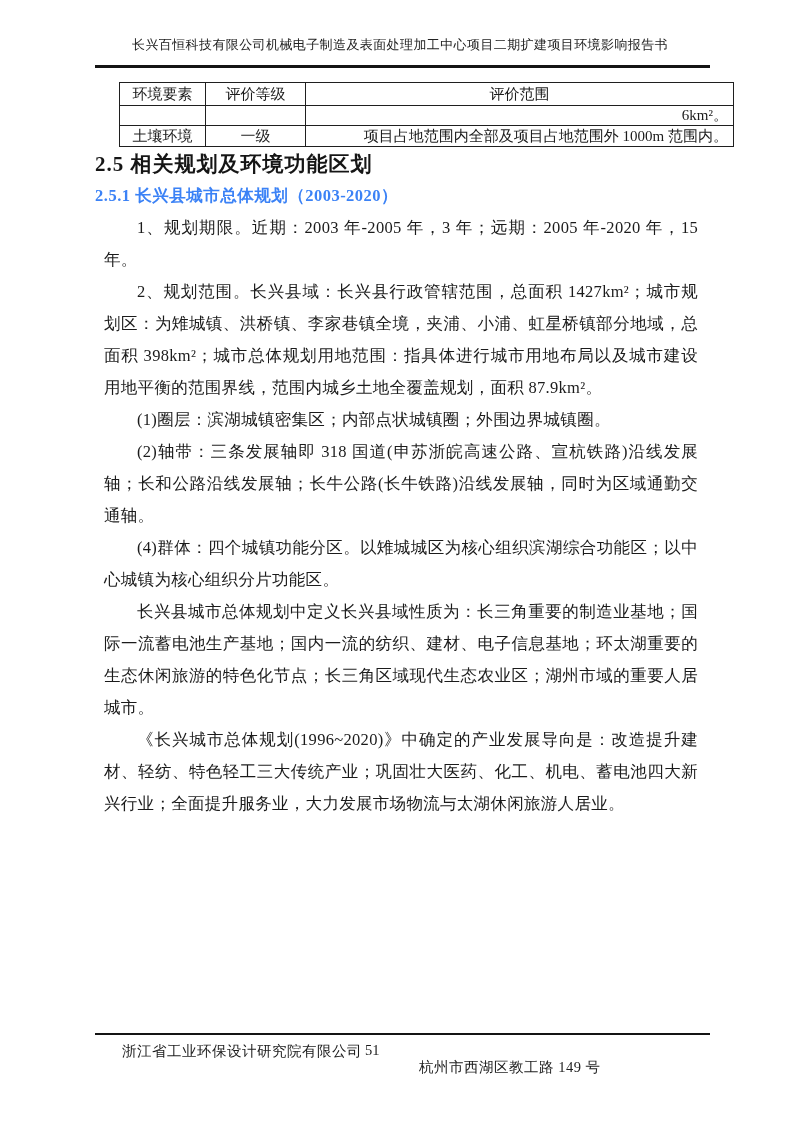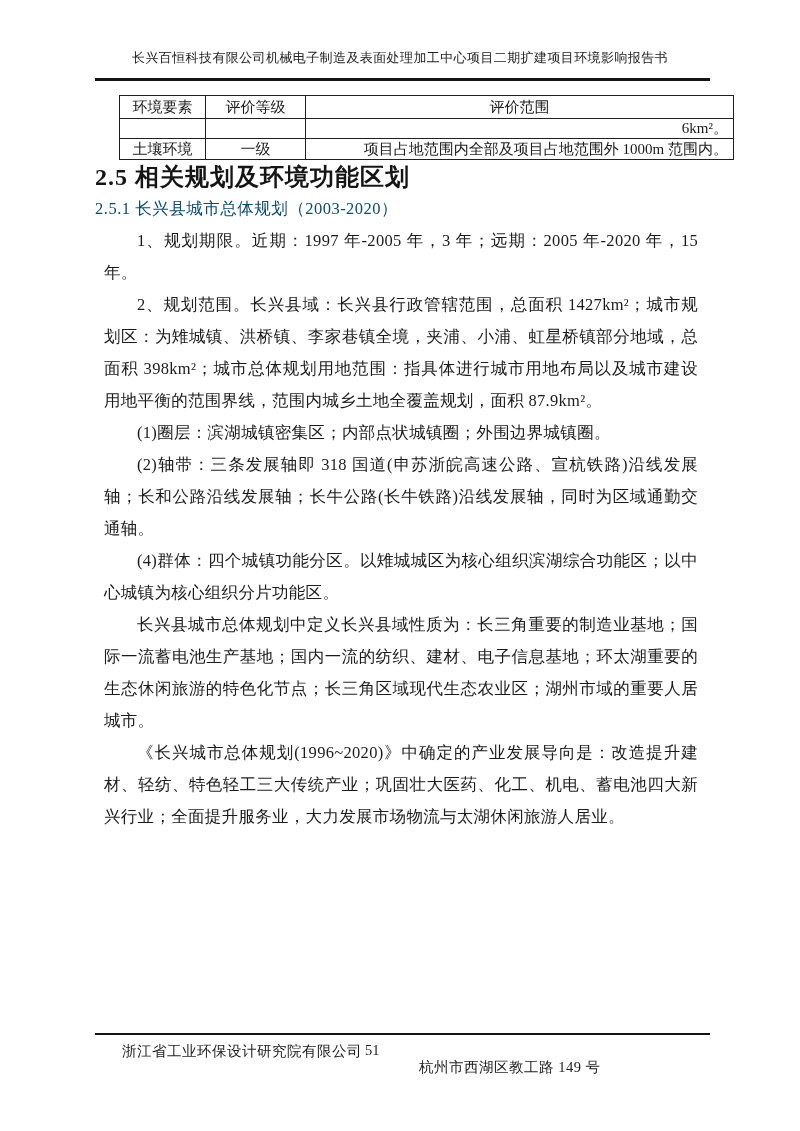--- a/index.html
+++ b/index.html
@@ -6,21 +6,21 @@
   body {
     width: 800px;
     height: 1131px;
     background: #ffffff;
     color: #1b1b1b;
     font-family: "Liberation Serif", "DejaVu Serif", serif;
     position: relative;
     overflow: hidden;
   }
   .page-header-title {
-    padding-top: 49px;
+    padding-top: 36px;
     text-align: center;
     font-size: 13px;
     letter-spacing: 0.4px;
     line-height: 17px;
     color: #222;
   }
   .header-rule {
     margin: 12px 90px 0 95px;
     border: none;
     border-top: 3px solid #141414;
@@ -48,33 +48,33 @@
   .col-element { width: 86px; }
   .col-grade   { width: 100px; }
   .col-scope   { width: auto; }
   tr.row-head  th { height: 22px; text-align: center; }
   tr.row-cont  td { height: 15px; }
   tr.row-soil  td { height: 20px; }
   td.c-center, th.c-center { text-align: center; }
   td.c-left { text-align: right; }
   h1.sec-h1 {
     margin: 6px 0 0 0;
-    font-size: 24px;
+    font-size: 21px;
     line-height: 23px;
     font-weight: bold;
     letter-spacing: 1px;
     color: #151515;
   }
   h2.sec-h2 {
     margin: 11px 0 0 0;
     font-size: 16.5px;
     line-height: 18px;
-    font-weight: normal;
+    font-weight: bold;
     letter-spacing: 0.5px;
-    color: #0c4a6e;
+    color: #3b82f6;
   }
   .body-text { margin-top: 7px; }
   .body-text p {
     margin: 0 12px 0 9px;
     font-size: 16.5px;
     line-height: 32px;
     text-align: justify;
     text-justify: inter-character;
     text-indent: 33px;
     letter-spacing: 0.3px;
@@ -134,21 +134,21 @@
         <td class="c-center">一级</td>
         <td class="c-left">项目占地范围内全部及项目占地范围外 1000m 范围内。</td>
       </tr>
     </tbody>
   </table>
 
   <h1 class="sec-h1">2.5 相关规划及环境功能区划</h1>
   <h2 class="sec-h2">2.5.1 长兴县城市总体规划（2003-2020）</h2>
 
   <div class="body-text">
-    <p>1、规划期限。近期：1997 年-2005 年，3 年；远期：2005 年-2020 年，15 年。</p>
+    <p>1、规划期限。近期：2003 年-2005 年，3 年；远期：2005 年-2020 年，15 年。</p>
     <p>2、规划范围。长兴县域：长兴县行政管辖范围，总面积 1427km²；城市规划区：为雉城镇、洪桥镇、李家巷镇全境，夹浦、小浦、虹星桥镇部分地域，总面积 398km²；城市总体规划用地范围：指具体进行城市用地布局以及城市建设用地平衡的范围界线，范围内城乡土地全覆盖规划，面积 87.9km²。</p>
     <p>(1)圈层：滨湖城镇密集区；内部点状城镇圈；外围边界城镇圈。</p>
     <p>(2)轴带：三条发展轴即 318 国道(申苏浙皖高速公路、宣杭铁路)沿线发展轴；长和公路沿线发展轴；长牛公路(长牛铁路)沿线发展轴，同时为区域通勤交通轴。</p>
     <p>(4)群体：四个城镇功能分区。以雉城城区为核心组织滨湖综合功能区；以中心城镇为核心组织分片功能区。</p>
     <p>长兴县城市总体规划中定义长兴县域性质为：长三角重要的制造业基地；国际一流蓄电池生产基地；国内一流的纺织、建材、电子信息基地；环太湖重要的生态休闲旅游的特色化节点；长三角区域现代生态农业区；湖州市域的重要人居城市。</p>
     <p>《长兴城市总体规划(1996~2020)》中确定的产业发展导向是：改造提升建材、轻纺、特色轻工三大传统产业；巩固壮大医药、化工、机电、蓄电池四大新兴行业；全面提升服务业，大力发展市场物流与太湖休闲旅游人居业。</p>
   </div>
 
 </div>
 

